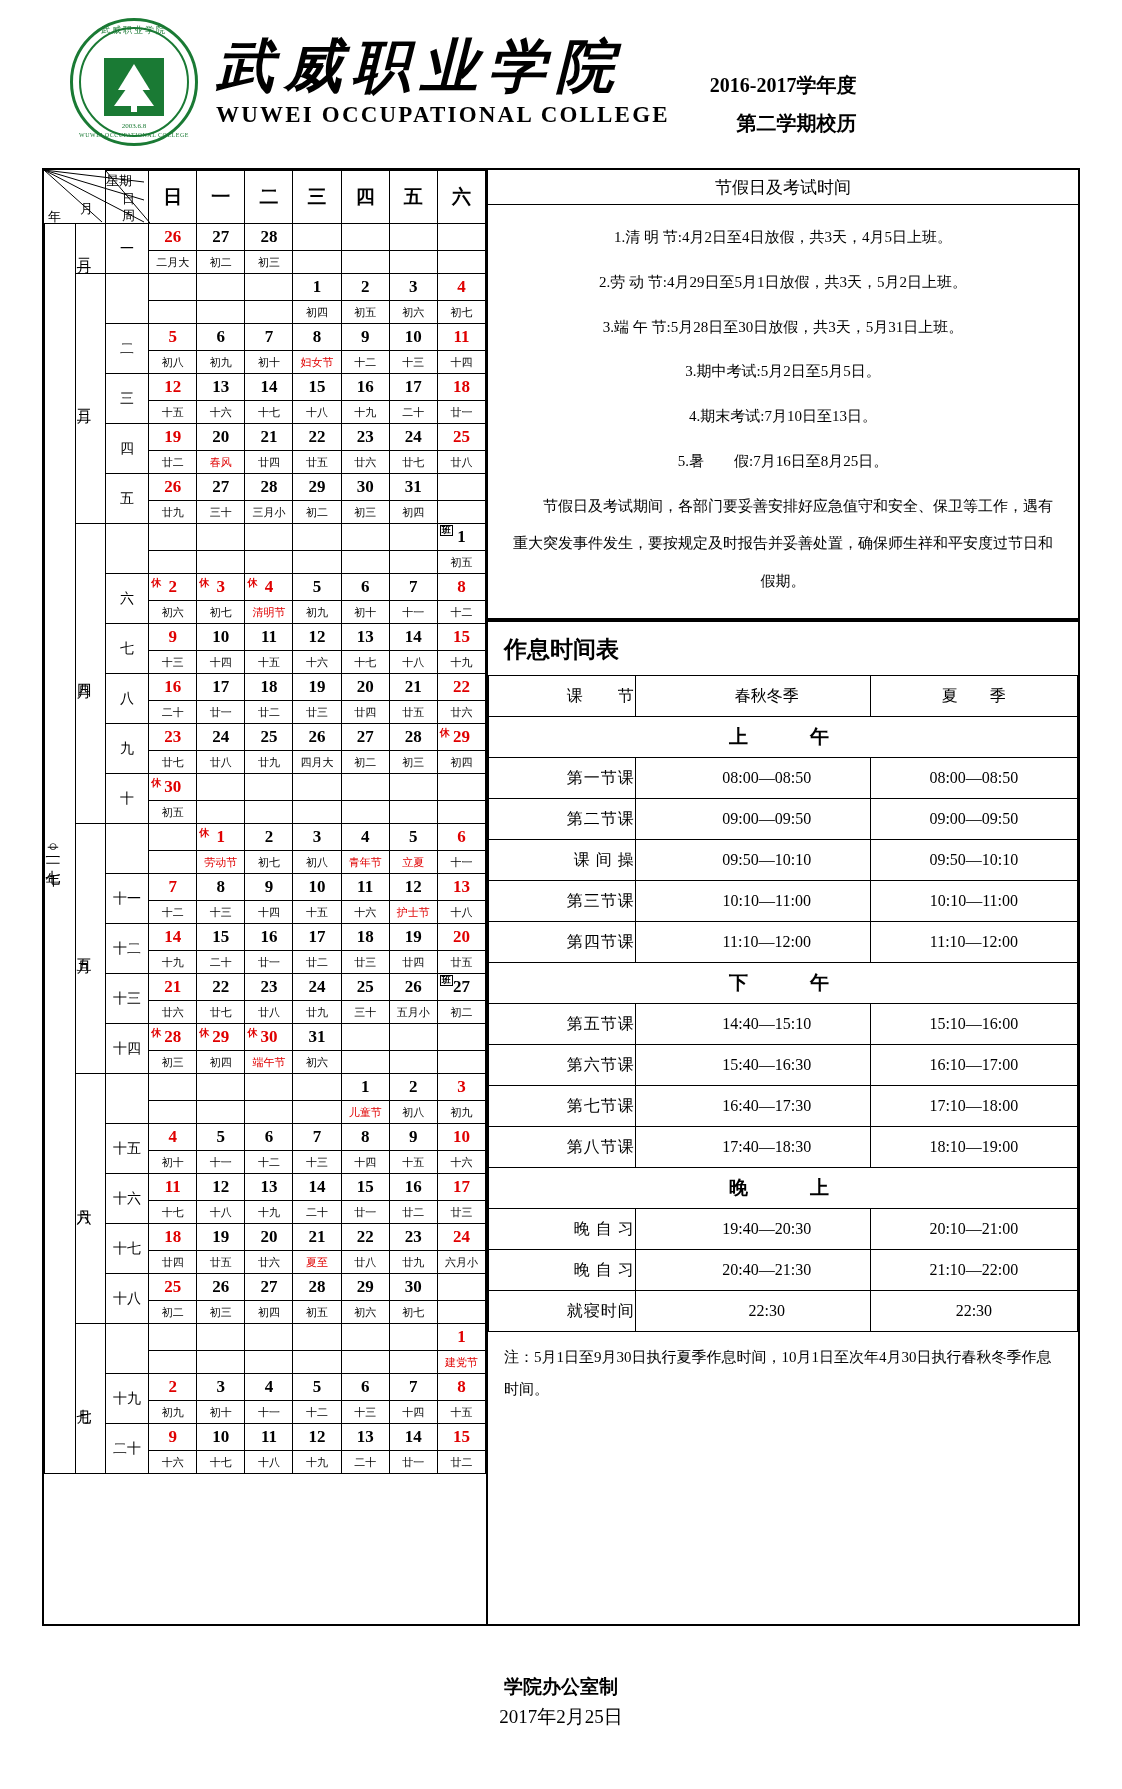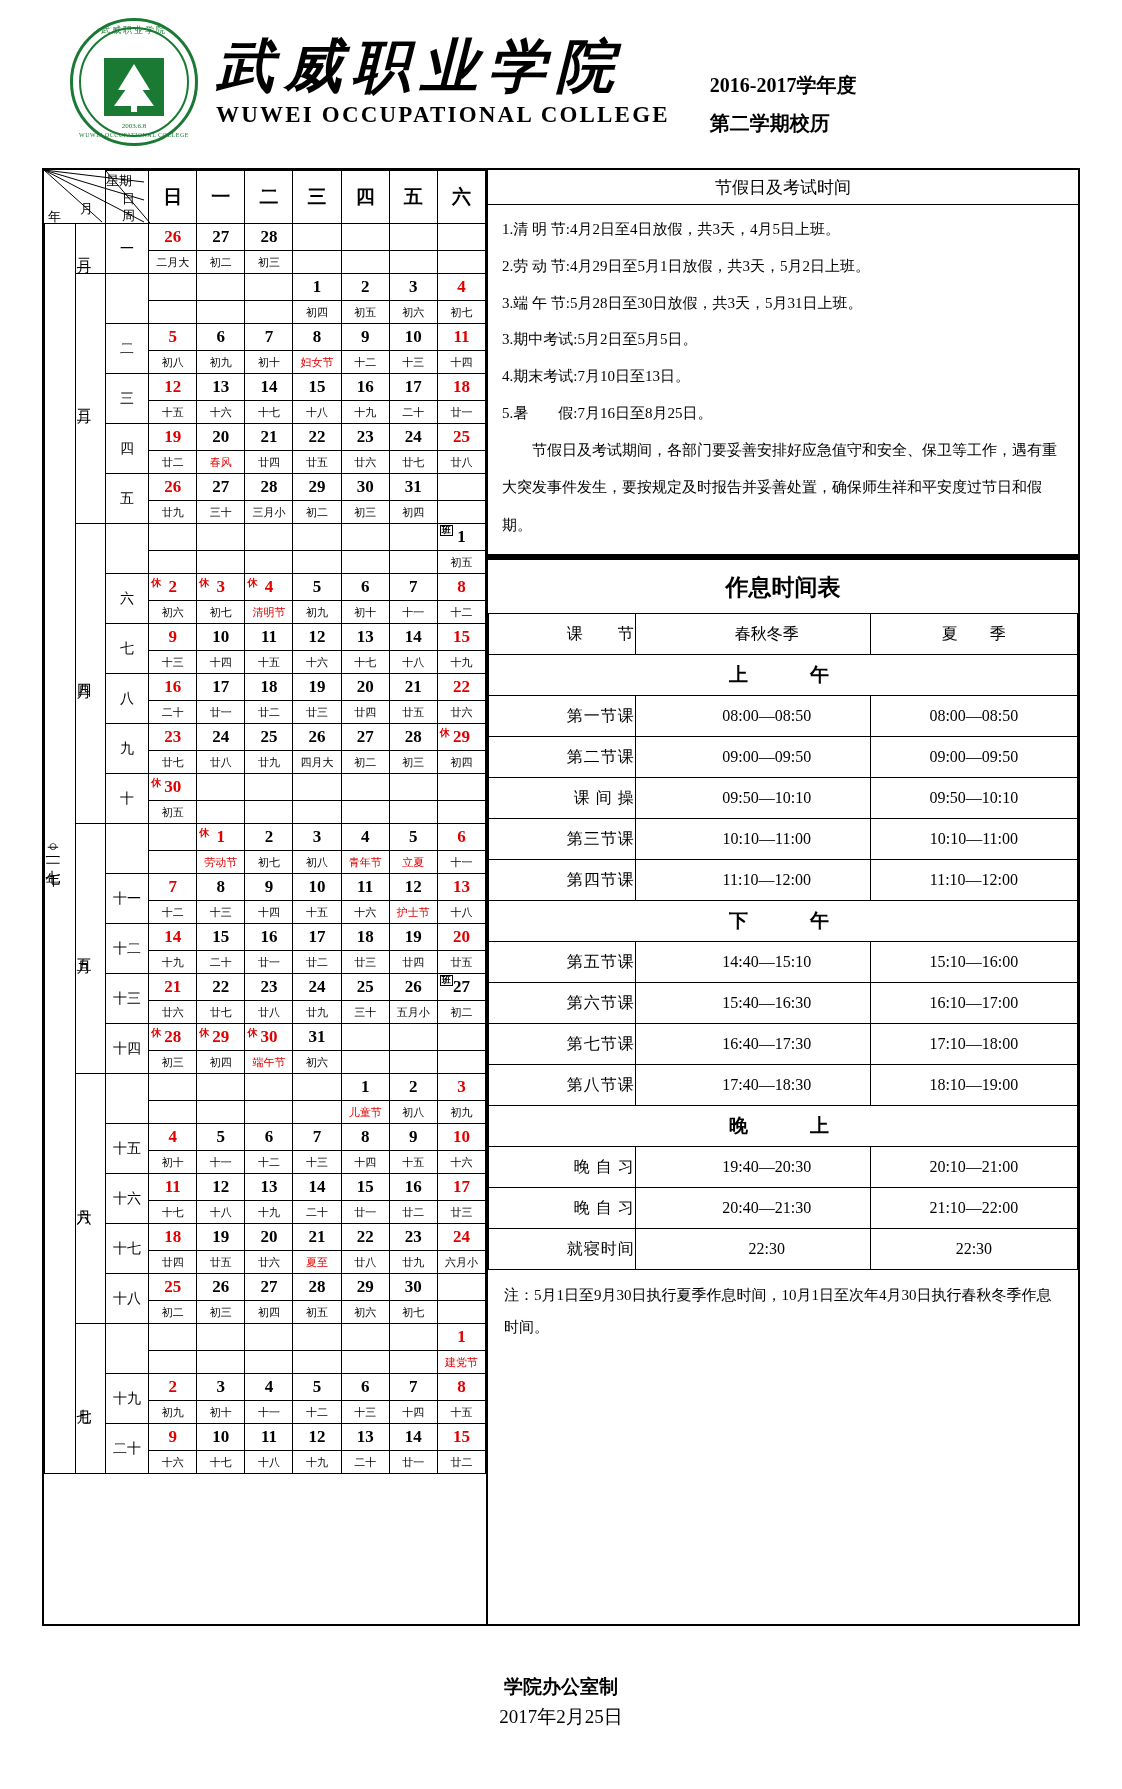--- a/index.html
+++ b/index.html
@@ -39,21 +39,21 @@
     font-family:"DejaVu Serif",serif;
     font-size:58px;font-weight:bold;letter-spacing:10px;
     font-style:italic;
     line-height:1.05;
   }
   .en-title{
     font-size:23px;letter-spacing:2.2px;margin-top:6px;font-weight:bold;
     font-family:"Liberation Serif",serif;
   }
   .yearblock{
-    margin-left:40px;font-size:20px;line-height:1.9;text-align:left;
+    margin-left:40px;font-size:20px;line-height:1.9;text-align:right;
     padding-top:44px;font-weight:bold;
   }
 
   
   .frame{
     position:absolute;left:42px;top:168px;width:1038px;height:1458px;
     border:2px solid #000;box-sizing:border-box;display:flex;
   }
   .left{width:444px;border-right:2px solid #000;box-sizing:border-box;position:relative;}
   .right{flex:1;position:relative;}
@@ -79,30 +79,30 @@
   .corner{position:relative;padding:0;height:52px;}
   .corner svg{position:absolute;left:0;top:0;}
   .badge{
     font-size:9px;color:#000;position:absolute;left:2px;top:1px;
     border:1px solid #000;padding:0 1px;line-height:1.05;
   }
   .daycell{position:relative;}
   .xiu{font-size:10px;color:#e00000;position:absolute;left:2px;top:2px;}
 
   
-  .notes{border-bottom:6px solid #000000;}
+  .notes{border-bottom:4px solid #000000;}
   .notes .nhdr{
     text-align:center;font-size:17px;padding:6px 0 5px 0;
     border-bottom:1px solid #000;
   }
   .notes .nbody{padding:6px 14px 10px 14px;font-size:15px;line-height:2.45;}
-  .notes .nbody p{margin:0;}
+  .notes .nbody p{margin:8px;text-align:center;}
   .notes .indent{text-indent:2em;line-height:2.5;}
 
-  .sched-title{text-align:center;font-size:23px;font-weight:bold;padding:12px 0 10px;}
+  .sched-title{font-size:23px;font-weight:bold;padding:12px 0 10px;margin-left:16px;}
   .sched{font-size:16px;}
   .sched td{height:40px;}
   .sched .c1{width:148px;}
   .sched .c2{width:210px;padding-left:28px;}
   .sched .c3{width:210px;}
   .sched .sec{font-weight:bold;font-size:19px;letter-spacing:8px;}
   .sched .lbl{letter-spacing:1px;text-align:right;}
   .note{
     font-size:15px;line-height:2.1;padding:10px 16px 0 16px;
   }

